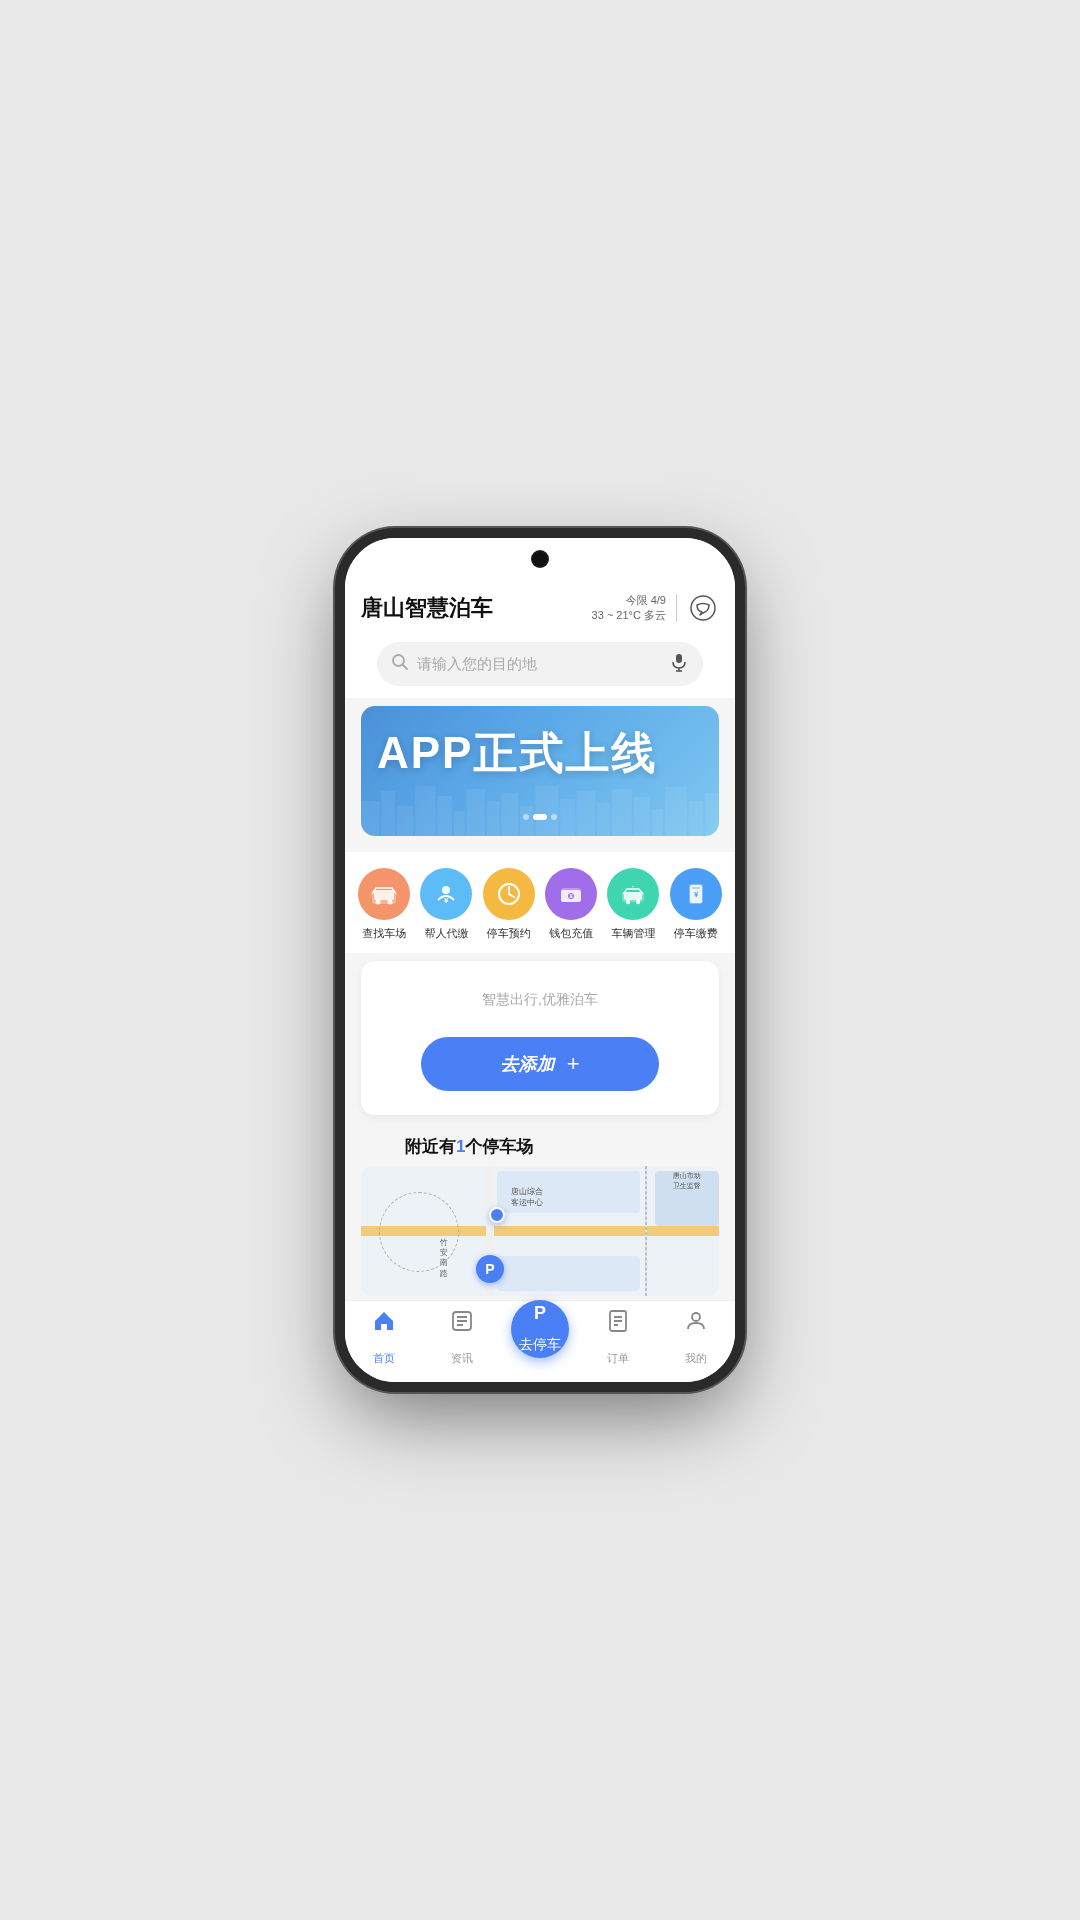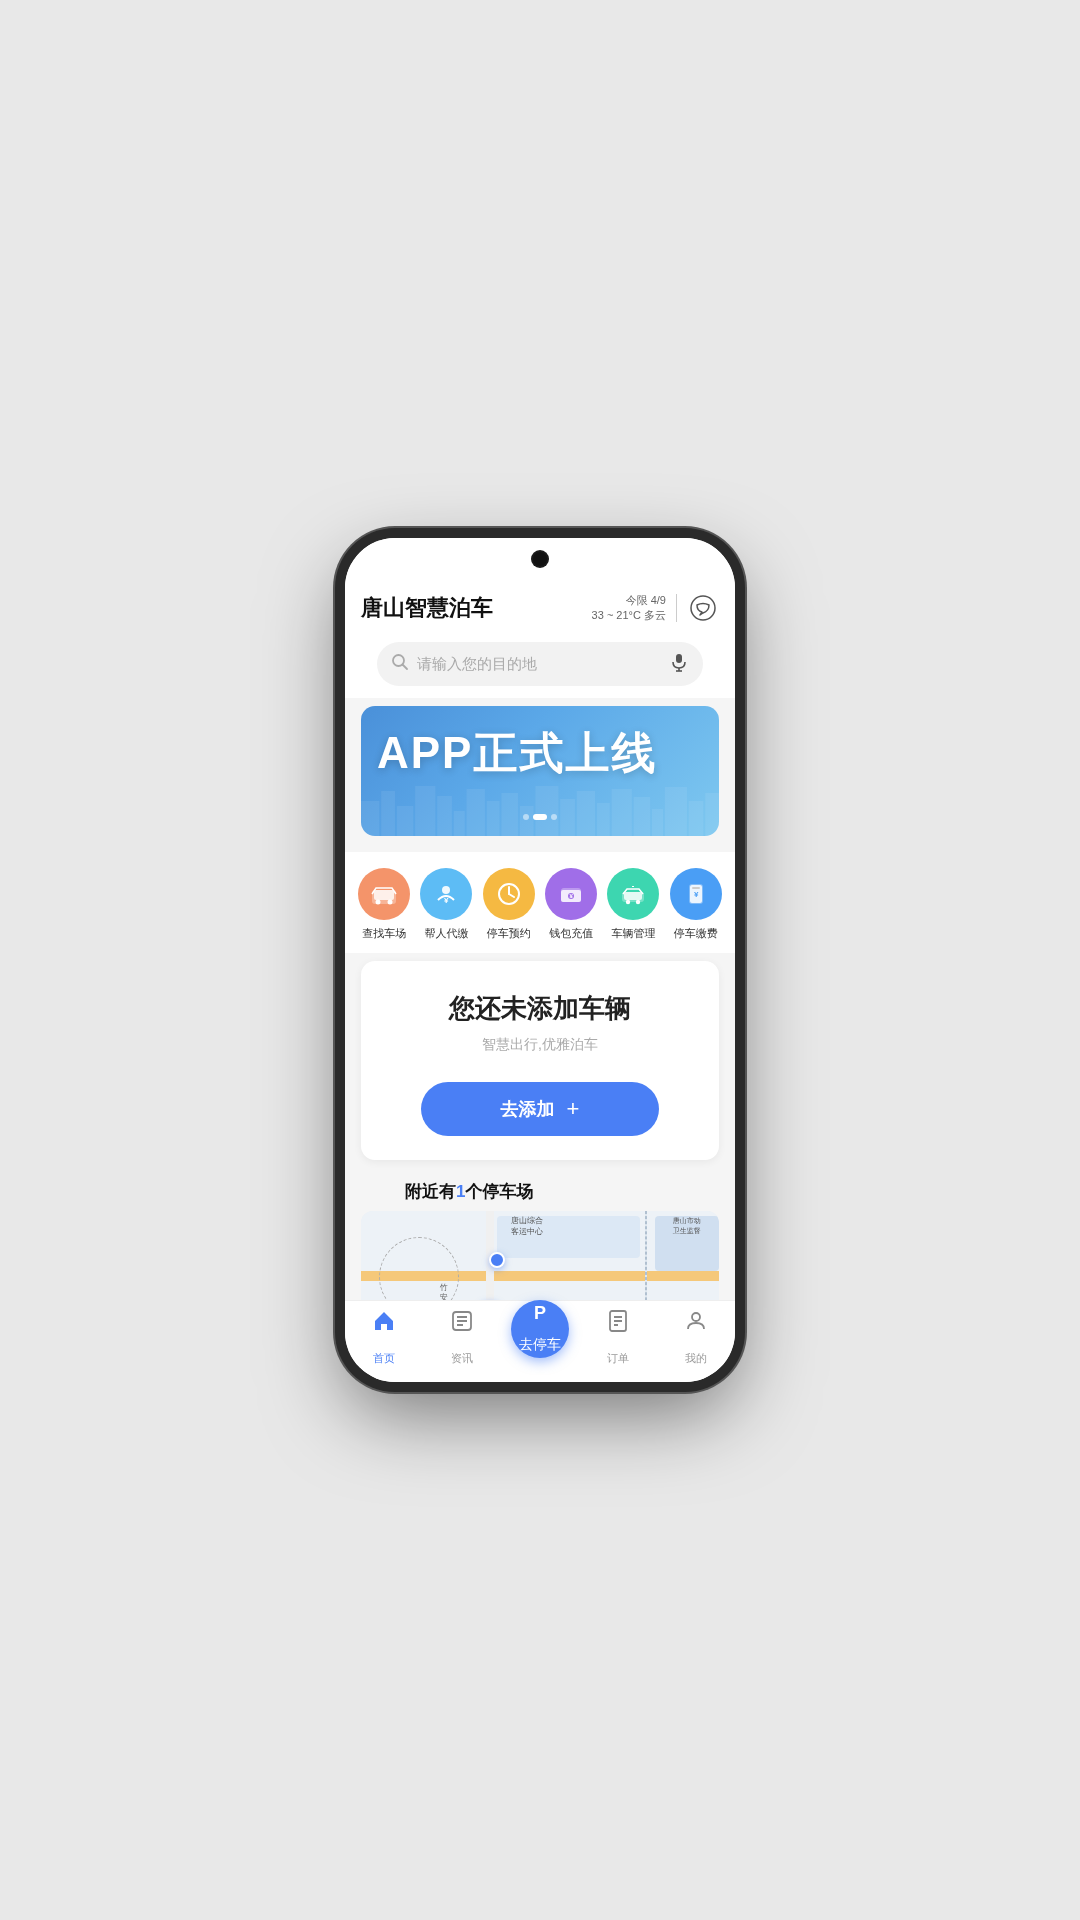--- a/index.html
+++ b/index.html
@@ -242,20 +242,21 @@
       color: #fff;
       border: none;
       border-radius: 30px;
       padding: 14px 80px;
       font-size: 18px;
       font-weight: 600;
       display: inline-flex;
       align-items: center;
       gap: 12px;
       cursor: pointer;
+      font-style: italic;
     }
     .add-vehicle-btn .plus {
       font-size: 22px;
       font-weight: 300;
     }
 
     
     .nearby-section {
       padding: 12px 16px 8px;
       background: #f5f5f5;
@@ -324,21 +325,21 @@
     }
     .map-block3 {
       position: absolute;
       background: #dce8f5;
       border-radius: 4px;
       bottom: 5px; left: 38%; right: 22%;
       height: 35px;
     }
     .map-label1 {
       position: absolute;
-      top: 4px; left: 38%;
+      top: 20px; left: 38%;
       font-size: 9px;
       color: #555;
       text-align: center;
       width: 60px;
     }
     .map-label2 {
       position: absolute;
       top: 8px; right: 2%;
       font-size: 9px;
       color: #555;
@@ -606,21 +607,20 @@
               <text x="12" y="17" fill="#4a9ef5" font-size="8" font-weight="bold">¥</text>
               <rect x="10" y="7" width="8" height="2" rx="1" fill="#ccc"></rect>
             </svg>
           </div>
           <span class="qa-label">停车缴费</span>
         </div>
       </div>
     </div>
 
     <div class="vehicle-card">
-      <div class="vehicle-empty-title">您还未添加车辆</div>
       <div class="vehicle-empty-sub">智慧出行,优雅泊车</div>
       <button class="add-vehicle-btn">
         <span>去添加</span>
         <span class="plus">+</span>
       </button>
     </div>
 
     <div class="nearby-section">
       <div class="nearby-title">
         <span>附近有</span><span class="nearby-count">1</span><span>个停车场</span>

